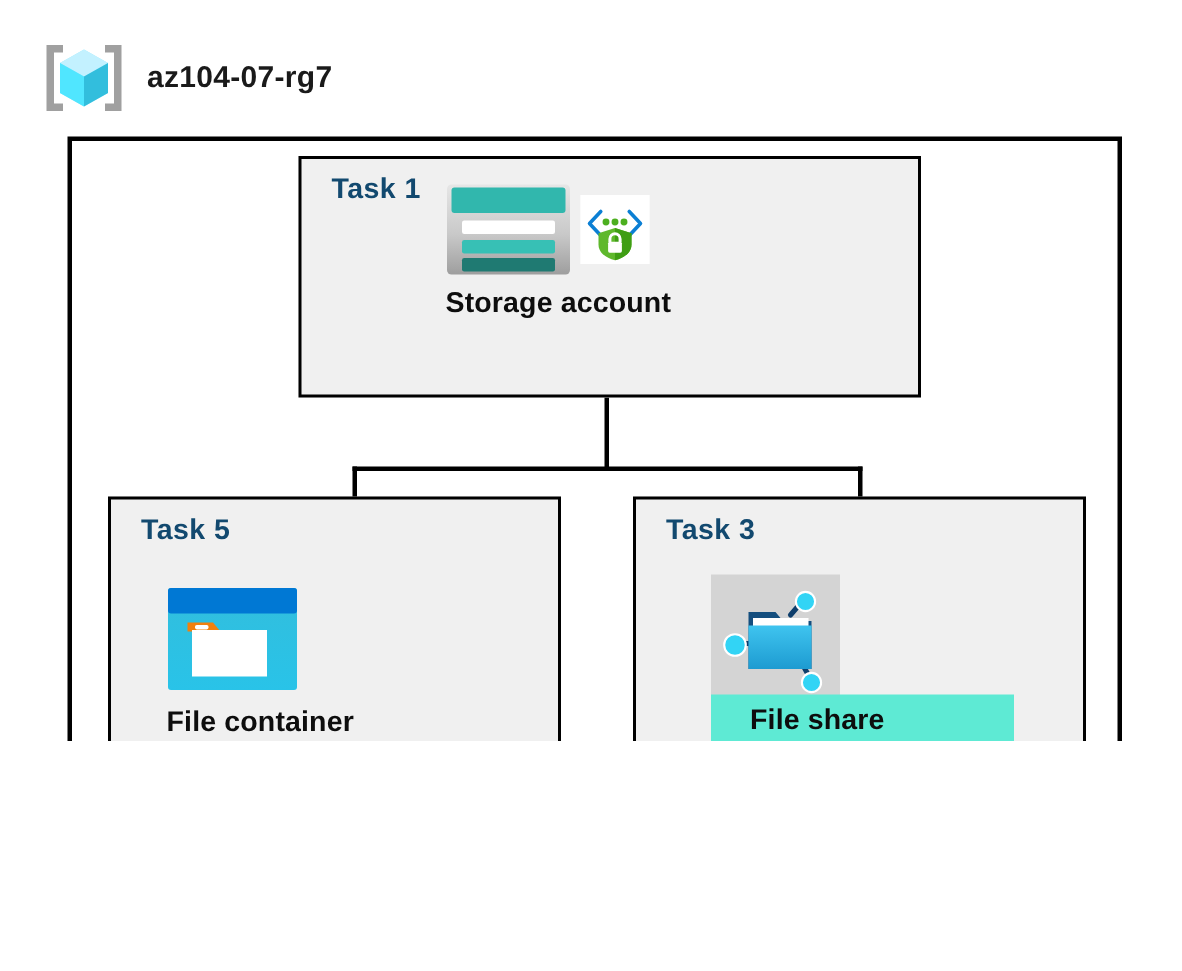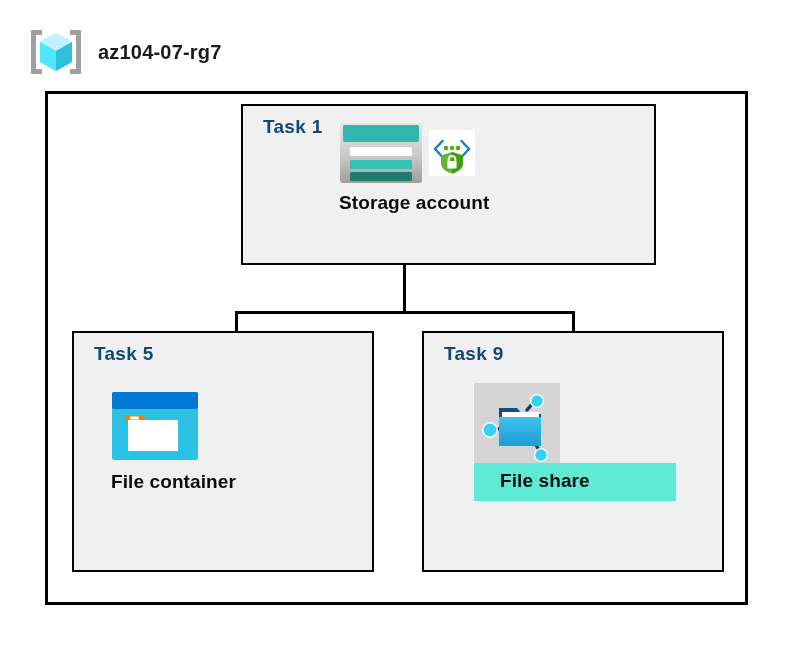--- a/index.html
+++ b/index.html
@@ -9,21 +9,21 @@
     background: #ffffff;
   }
   body {
     font-family: "Liberation Sans", sans-serif;
     -webkit-font-smoothing: antialiased;
   }
 
   #canvas {
     position: relative;
     width: 788px;
-    height: 647px;
+    height: 494px;
     background: #ffffff;
     overflow: hidden;
   }
 
   
   .rg-header {
     position: absolute;
     left: 28px;
     top: 26px;
     display: flex;
@@ -55,21 +55,21 @@
     background: #ffffff;
   }
 
   
   .task-box {
     position: absolute;
     background: #F0F0F0;
     border: 2px solid #000000;
     box-sizing: border-box;
   }
-  #task-1 { left: 199px; top: 104px; width: 415px; height: 161px; margin-left: 42px; }
+  #task-1 { left: 199px; top: 104px; width: 415px; height: 161px; }
   #task-2 { left: 72px;  top: 331px; width: 302px; height: 241px; }
   #task-3 { left: 422px; top: 331px; width: 302px; height: 241px; }
 
   .task-label {
     position: absolute;
     left: 20px;
     top: 10px;
     font-size: 19px;
     font-weight: bold;
     color: #12496F;
@@ -245,21 +245,21 @@
           <rect x="19" y="25.6" width="9" height="3" rx="1.2" fill="#FFFFFF"></rect>
 
           <rect x="17" y="29" width="50" height="31" fill="#FFFFFF"></rect>
         </svg>
       </span>
       <div class="node-caption">File container</div>
     </div>
   </div>
 
   <div class="task-box" id="task-3">
-    <div class="task-label">Task 9</div>
+    <div class="task-label">Task 3</div>
 
     <div class="node" id="node-file-share">
       <div class="fs-icon-plate">
         <span>
           <svg class="icon-file-share" viewBox="0 0 80 80" xmlns="http://www.w3.org/2000/svg">
             <defs>
               <linearGradient id="fsFolder" x1="0" y1="0" x2="0" y2="1">
                 <stop offset="0" stop-color="#3FC4EF"></stop>
                 <stop offset="1" stop-color="#1D9BD1"></stop>
               </linearGradient>

